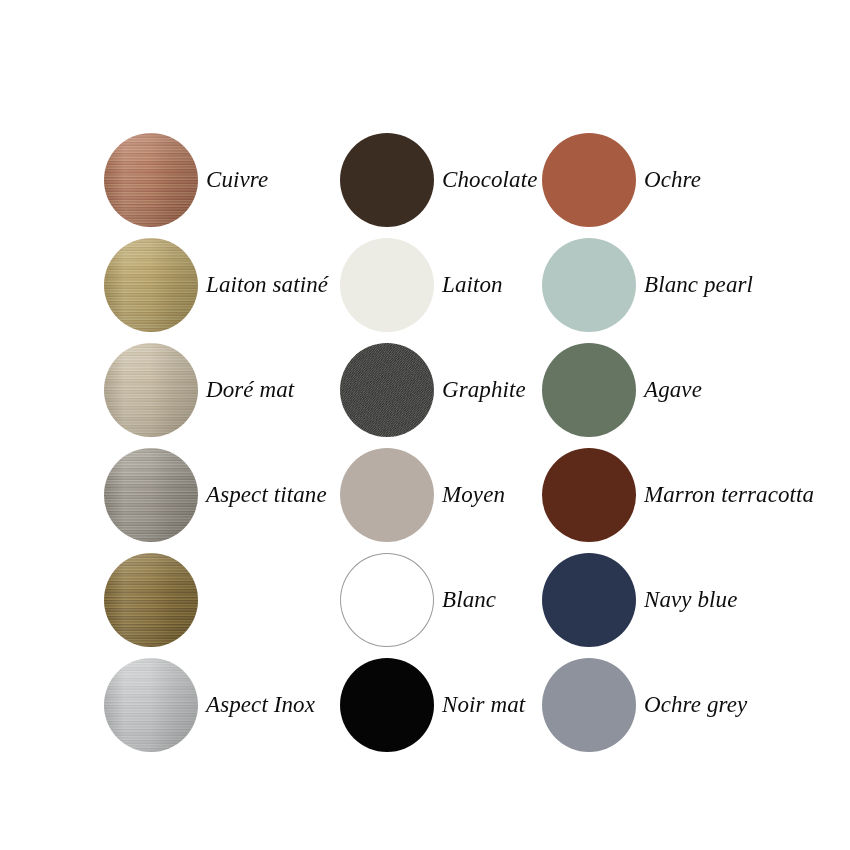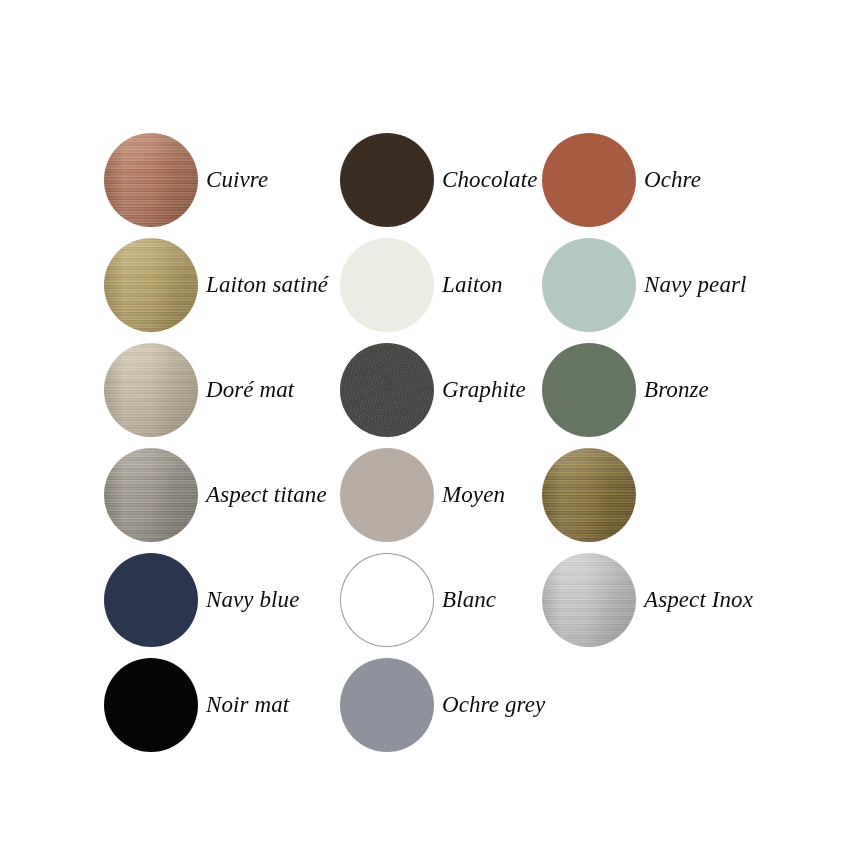--- a/index.html
+++ b/index.html
@@ -144,54 +144,58 @@
       <div class="swatch-item">
         <div class="swatch-disc tex-brushed" style="background: rgb(181, 160, 103);"></div>
         <span class="swatch-label">Laiton satiné</span>
       </div>
       <div class="swatch-item">
         <div class="swatch-disc tex-flat" style="background: rgb(236, 235, 228);"></div>
         <span class="swatch-label">Laiton</span>
       </div>
       <div class="swatch-item">
         <div class="swatch-disc tex-flat" style="background: rgb(180, 200, 195);"></div>
-        <span class="swatch-label">Navy pearl</span>
+        <span class="swatch-label">Blanc pearl</span>
       </div>
       <div class="swatch-item">
         <div class="swatch-disc tex-brushed" style="background: rgb(197, 185, 161);"></div>
         <span class="swatch-label">Doré mat</span>
       </div>
       <div class="swatch-item">
         <div class="swatch-disc tex-grain" style="background: rgb(74, 74, 72);"></div>
         <span class="swatch-label">Graphite</span>
       </div>
       <div class="swatch-item">
         <div class="swatch-disc tex-flat" style="background: rgb(101, 117, 98);"></div>
-        <span class="swatch-label">Bronze</span>
+        <span class="swatch-label">Agave</span>
       </div>
       <div class="swatch-item">
         <div class="swatch-disc tex-brushed" style="background: rgb(154, 149, 138);"></div>
         <span class="swatch-label">Aspect titane</span>
       </div>
       <div class="swatch-item">
         <div class="swatch-disc tex-flat" style="background: rgb(183, 173, 164);"></div>
         <span class="swatch-label">Moyen</span>
       </div>
       <div class="swatch-item">
+        <div class="swatch-disc tex-flat" style="background: rgb(93, 41, 24);"></div>
+        <span class="swatch-label">Marron terracotta</span>
+      </div>
+      <div class="swatch-item">
         <div class="swatch-disc tex-brushed" style="background: rgb(134, 112, 63);"></div>
+      </div>
+      <div class="swatch-item">
+        <div class="swatch-disc tex-flat has-outline" style="background: rgb(255, 255, 255);"></div>
+        <span class="swatch-label">Blanc</span>
       </div>
       <div class="swatch-item">
         <div class="swatch-disc tex-flat" style="background: rgb(42, 53, 80);"></div>
         <span class="swatch-label">Navy blue</span>
       </div>
       <div class="swatch-item">
-        <div class="swatch-disc tex-flat has-outline" style="background: rgb(255, 255, 255);"></div>
-        <span class="swatch-label">Blanc</span>
-      </div>
-      <div class="swatch-item">
         <div class="swatch-disc tex-brushed" style="background: rgb(195, 197, 198);"></div>
         <span class="swatch-label">Aspect Inox</span>
       </div>
       <div class="swatch-item">
         <div class="swatch-disc tex-flat" style="background: rgb(5, 5, 5);"></div>
         <span class="swatch-label">Noir mat</span>
       </div>
       <div class="swatch-item">
         <div class="swatch-disc tex-flat" style="background: rgb(141, 146, 156);"></div>
         <span class="swatch-label">Ochre grey</span>

